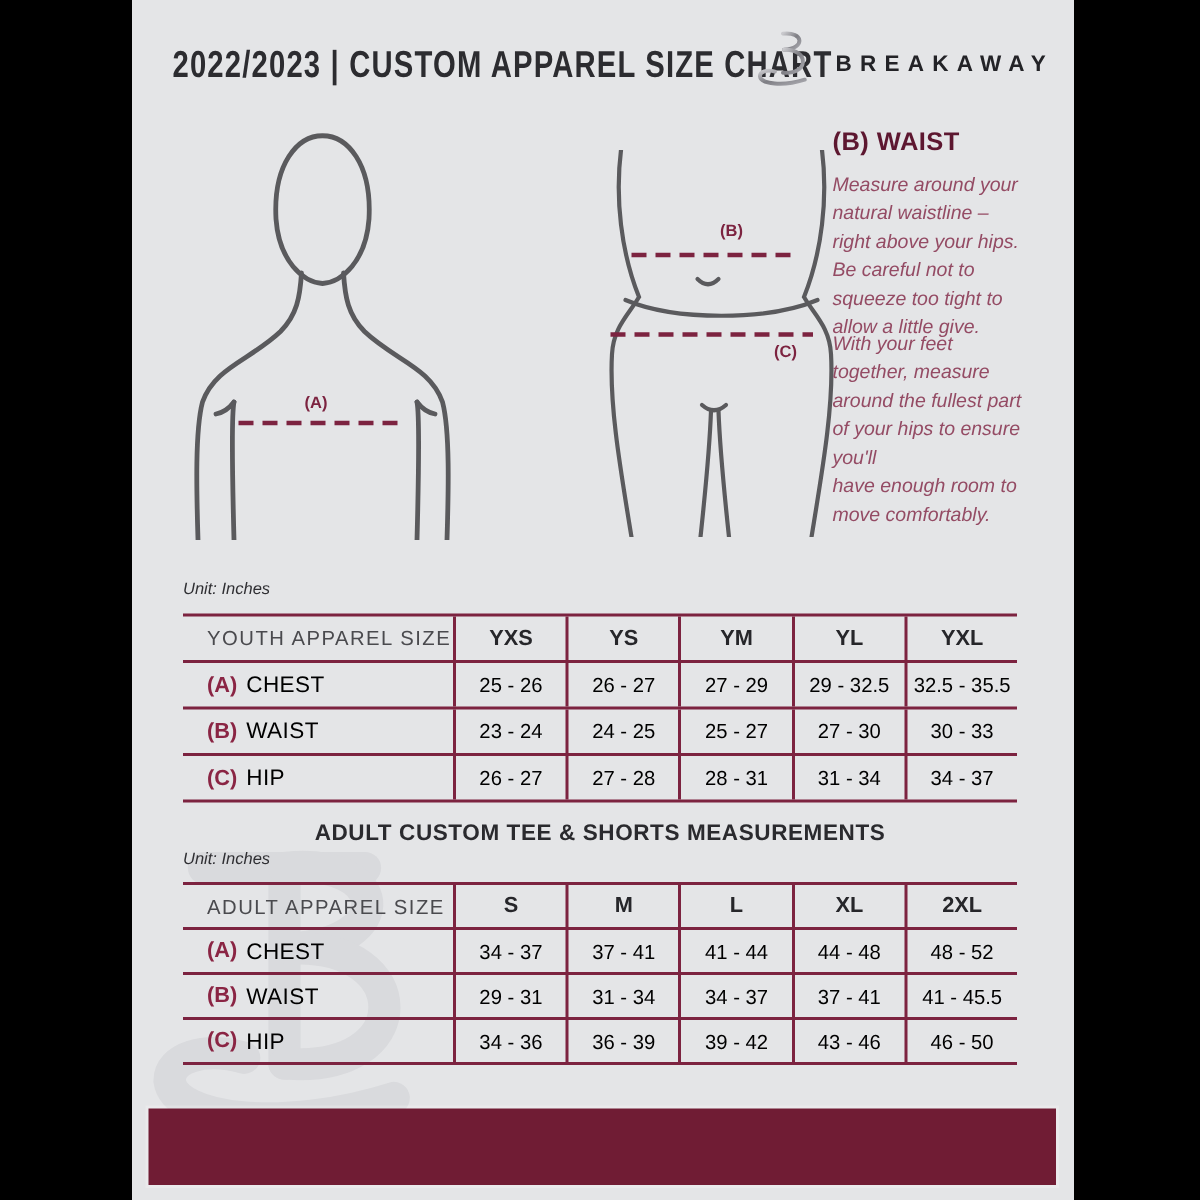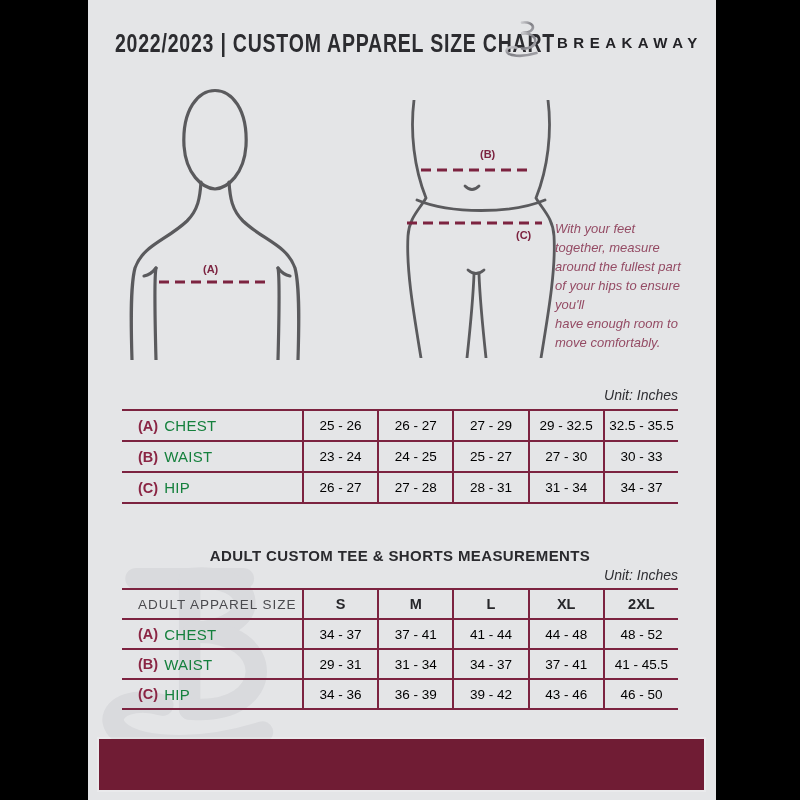--- a/index.html
+++ b/index.html
@@ -18,32 +18,32 @@
   .stroke{fill:none;stroke:#5a5a5d;stroke-linecap:round;}
   .dash{stroke:#7c2340;stroke-width:3;stroke-dasharray:10,6;fill:none;}
   .guide-block{position:absolute;z-index:2;}
   .guide-h{font-size:17px;font-weight:bold;color:#5d1730;letter-spacing:.3px;margin:0 0 8px 0;}
   .guide-p{font-size:13px;line-height:19px;font-style:italic;color:#944b64;margin:0;white-space:pre-line;}
   .marker{position:absolute;z-index:3;font-size:11px;font-weight:bold;color:#7c2340;}
 
   
   .tbl-title{position:absolute;left:34px;width:556px;text-align:center;font-size:15px;font-weight:bold;
              color:#2a2a2e;letter-spacing:.4px;z-index:2;}
-  .tbl-unit{position:absolute;left:34px;width:556px;text-align:right;font-size:14px;font-style:italic;
+  .tbl-unit{position:absolute;left:34px;width:556px;text-align:left;font-size:11px;font-style:italic;
             color:#2f2f33;z-index:2;}
   .size-table{position:absolute;left:34px;width:556px;border-bottom:2px solid #7c2340;z-index:2;}
   .t-row{display:flex;border-top:2px solid #7c2340;height:29px;align-items:stretch;}
   .adult .t-row{height:28px;}
   .t-label{width:180px;display:flex;align-items:center;padding-left:16px;box-sizing:border-box;gap:6px;}
   .t-cell{flex:1;border-left:2px solid #7c2340;display:flex;align-items:center;justify-content:center;
           font-size:13.5px;color:#000000;}
   .t-size-hdr{font-weight:bold;font-size:14.5px;color:#26262a;}
   .t-col0-hdr{font-size:13.5px;color:#4a4a4e;letter-spacing:1px;}
   .pfx{font-weight:bold;font-size:14.5px;color:#8a2544;}
-  .rname{font-size:15px;color:#15803d;letter-spacing:.3px;}
+  .rname{font-size:15px;color:#000000;letter-spacing:.3px;}
 
   
   .footer-bar{position:absolute;left:11px;top:739px;width:605px;height:51px;background:#701c34;
               box-shadow:0 0 0 2px rgba(255,255,255,.22);z-index:3;}
   .watermark{position:absolute;left:2px;top:548px;z-index:1;opacity:.75;}
   .z2{z-index:2;}
 </style>
 </head>
 <body>
 
@@ -103,34 +103,53 @@
         <path d="M 84,174 C 85,202 88,230 91,258"></path>
       </g>
       <line class="dash" x1="26" y1="70" x2="136" y2="70"></line>
       <line class="dash" x1="12" y1="123" x2="147" y2="123"></line>
     </svg>
 
     <span class="marker" style="left:115px;top:263px">(A)</span>
     <span class="marker" style="left:392px;top:148px">(B)</span>
     <span class="marker" style="left:428px;top:229px">(C)</span>
 
+    <div class="guide-block" style="left:467px;top:85px;width:146px">
+      <p class="guide-h">(B) WAIST</p>
+      <p class="guide-p">Measure around your
+natural waistline –
+right above your hips.
+Be careful not to
+squeeze too tight to
+allow a little give.</p>
+    </div>
     <div class="guide-block" style="left:467px;top:219px;width:152px">
       <p class="guide-p">With your feet
 together, measure
 around the fullest part
 of your hips to ensure
 you'll
 have enough room to
 move comfortably.</p>
     </div>
 
     <div class="tbl-unit" style="top:387px">Unit: Inches</div>
     <div class="size-table youth" style="top:409px">
       <div class="t-row">
         <div class="t-label">
+            <span class="t-col0-hdr">YOUTH APPAREL SIZE</span>
+          </div>
+        <div class="t-cell t-size-hdr">YXS</div>
+        <div class="t-cell t-size-hdr">YS</div>
+        <div class="t-cell t-size-hdr">YM</div>
+        <div class="t-cell t-size-hdr">YL</div>
+        <div class="t-cell t-size-hdr">YXL</div>
+      </div>
+      <div class="t-row">
+        <div class="t-label">
             <span class="pfx">(A)</span>
             <span class="rname">CHEST</span>
           </div>
         <div class="t-cell">25 - 26</div>
         <div class="t-cell">26 - 27</div>
         <div class="t-cell">27 - 29</div>
         <div class="t-cell">29 - 32.5</div>
         <div class="t-cell">32.5 - 35.5</div>
       </div>
       <div class="t-row">

